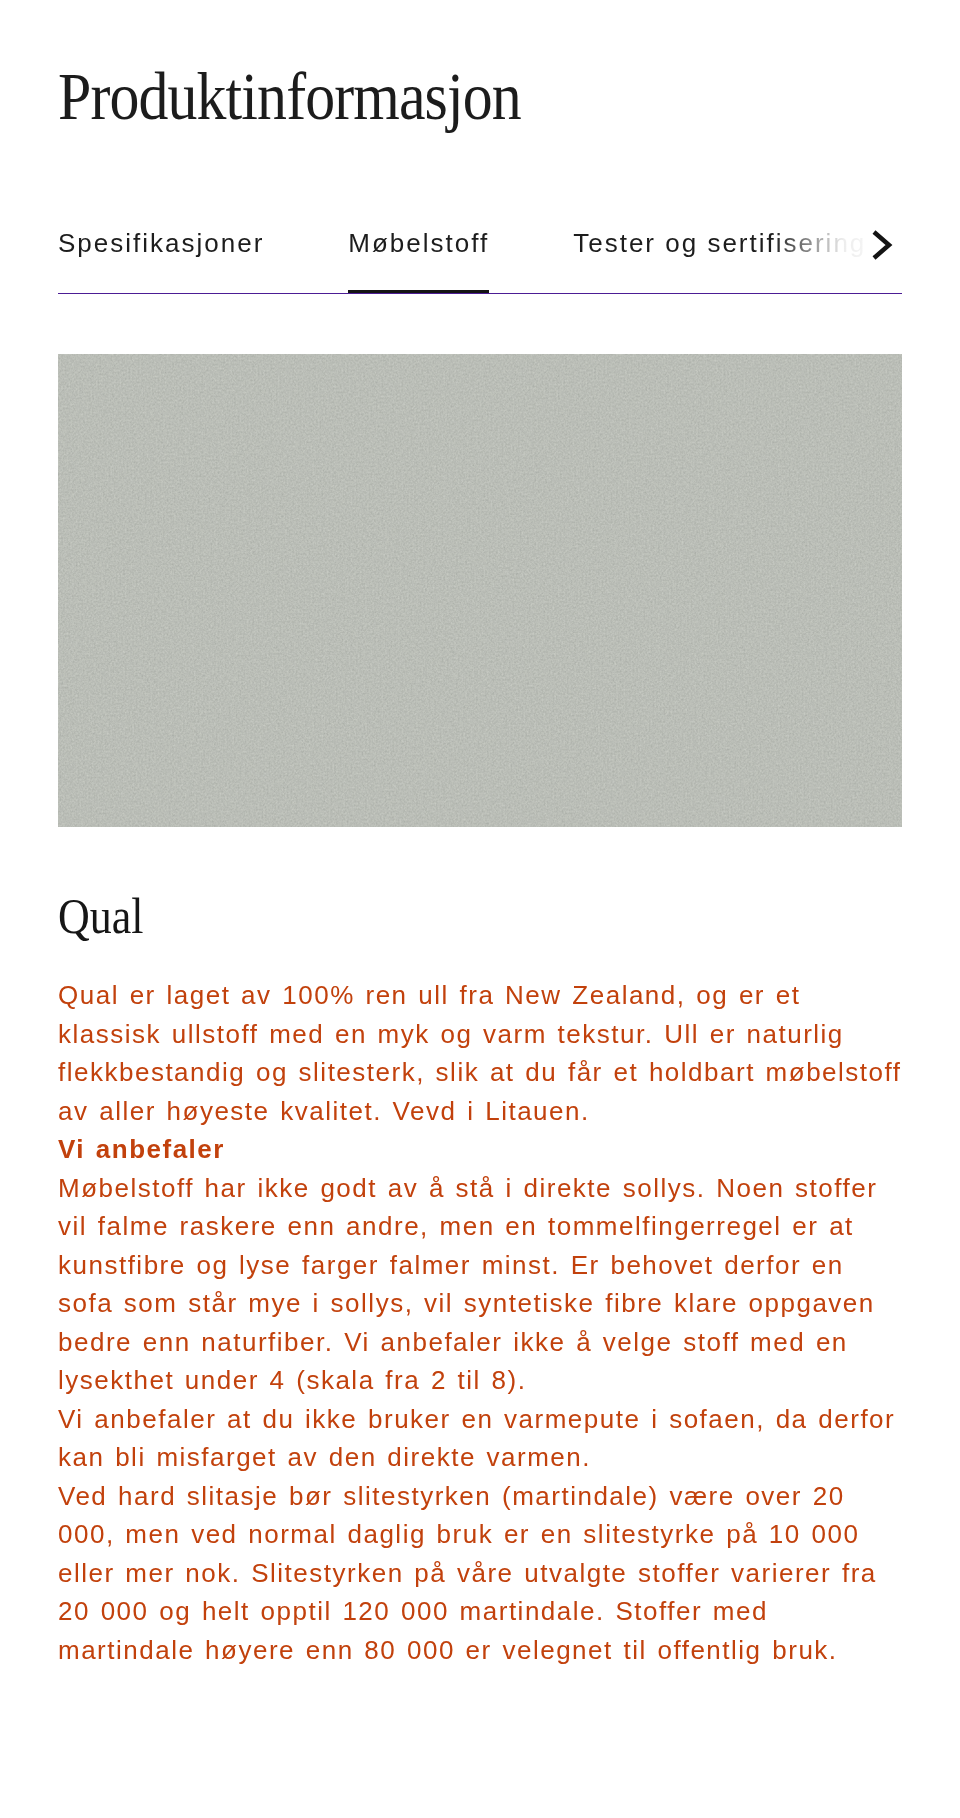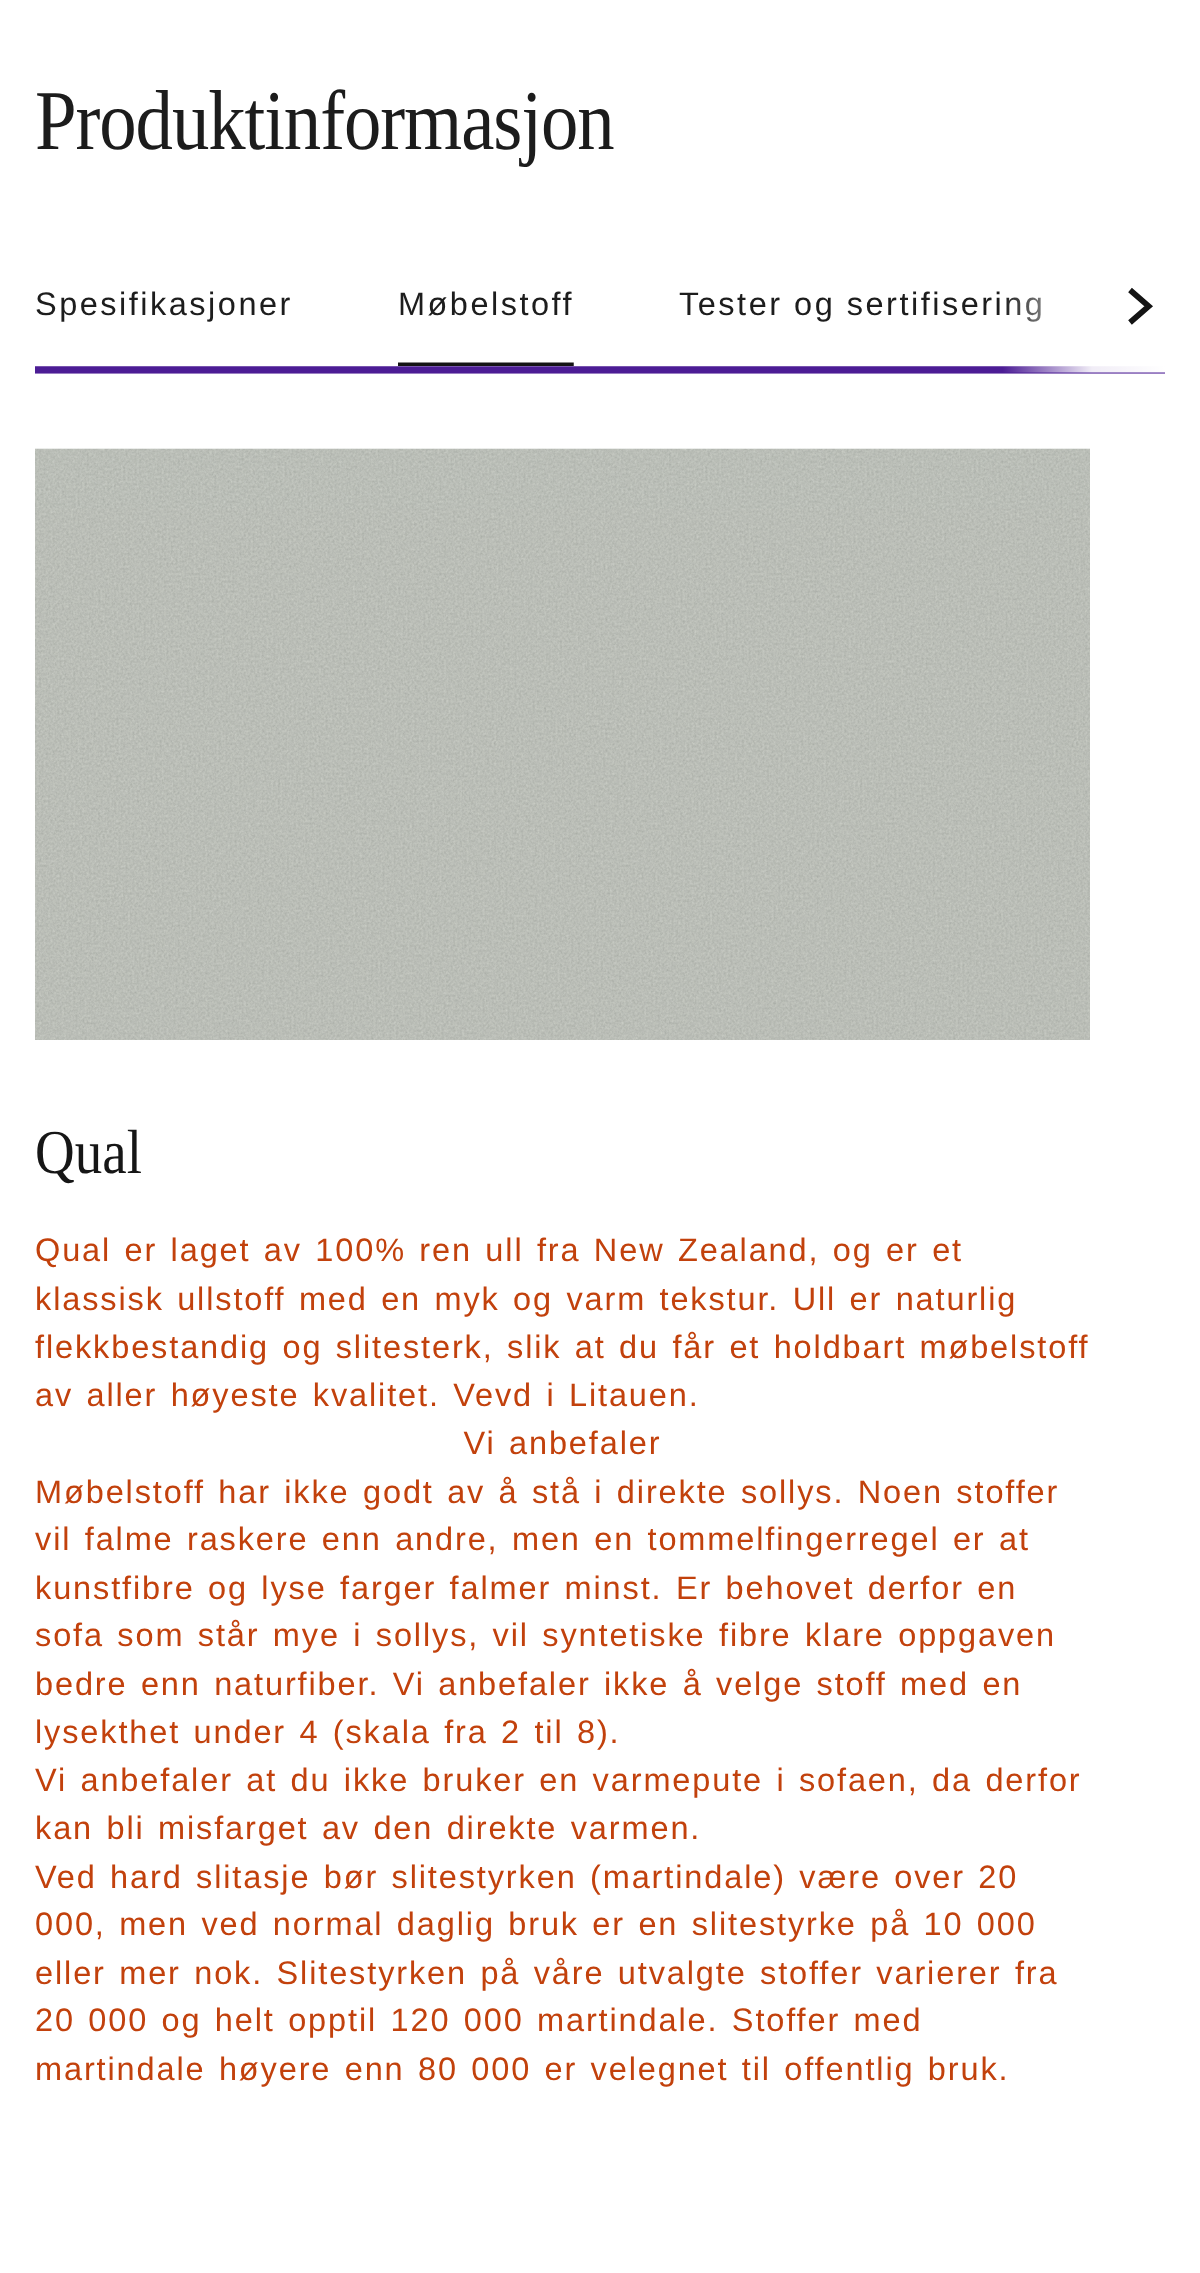--- a/index.html
+++ b/index.html
@@ -7,21 +7,21 @@
   html, body { background: #ffffff; }
   body {
     width: 960px;
     height: 1818px;
     font-family: "Liberation Sans", sans-serif;
     color: #1d1d1d;
     overflow: hidden;
     margin: 0 auto;
     position: relative;
   }
-  .container { padding: 0 28px; }
+  .container { padding: 0 58px; }
 
   
   .page-title {
     margin-top: 58px;
     font-family: "Liberation Serif", serif;
     font-weight: 400;
     font-size: 68px;
     line-height: 76px;
     color: #1c1c1c;
     letter-spacing: -1px;
@@ -32,21 +32,21 @@
 
   
   .tabbar-wrap {
     position: relative;
     margin-top: 96px;
     overflow: hidden;
   }
   .tabbar {
     display: flex;
     gap: 84px;
-    border-bottom: 6px solid #4c1d95;
+    border-bottom: 1px solid #4c1d95;
     white-space: nowrap;
   }
   .tab {
     font-size: 26px;
     letter-spacing: 2px;
     line-height: 26px;
     color: #1d1d1d;
     padding-bottom: 37px;
     cursor: pointer;
     background: none;
@@ -100,21 +100,21 @@
   .fabric-text {
     margin-top: 32px;
     font-size: 26px;
     line-height: 38.5px;
     letter-spacing: 1.5px;
     word-spacing: 2px;
     color: #c2410c;
     max-width: 844px;
   }
   .fabric-text p { margin: 0; }
-  .recommend-heading { font-weight: 400; text-align: center; }
+  .recommend-heading { font-weight: 700; }
 </style>
 </head>
 <body>
 
 <div class="container">
 
   <h1 class="page-title">Produktinformasjon</h1>
 
   <div class="tabbar-wrap">
     <div class="tabbar">

